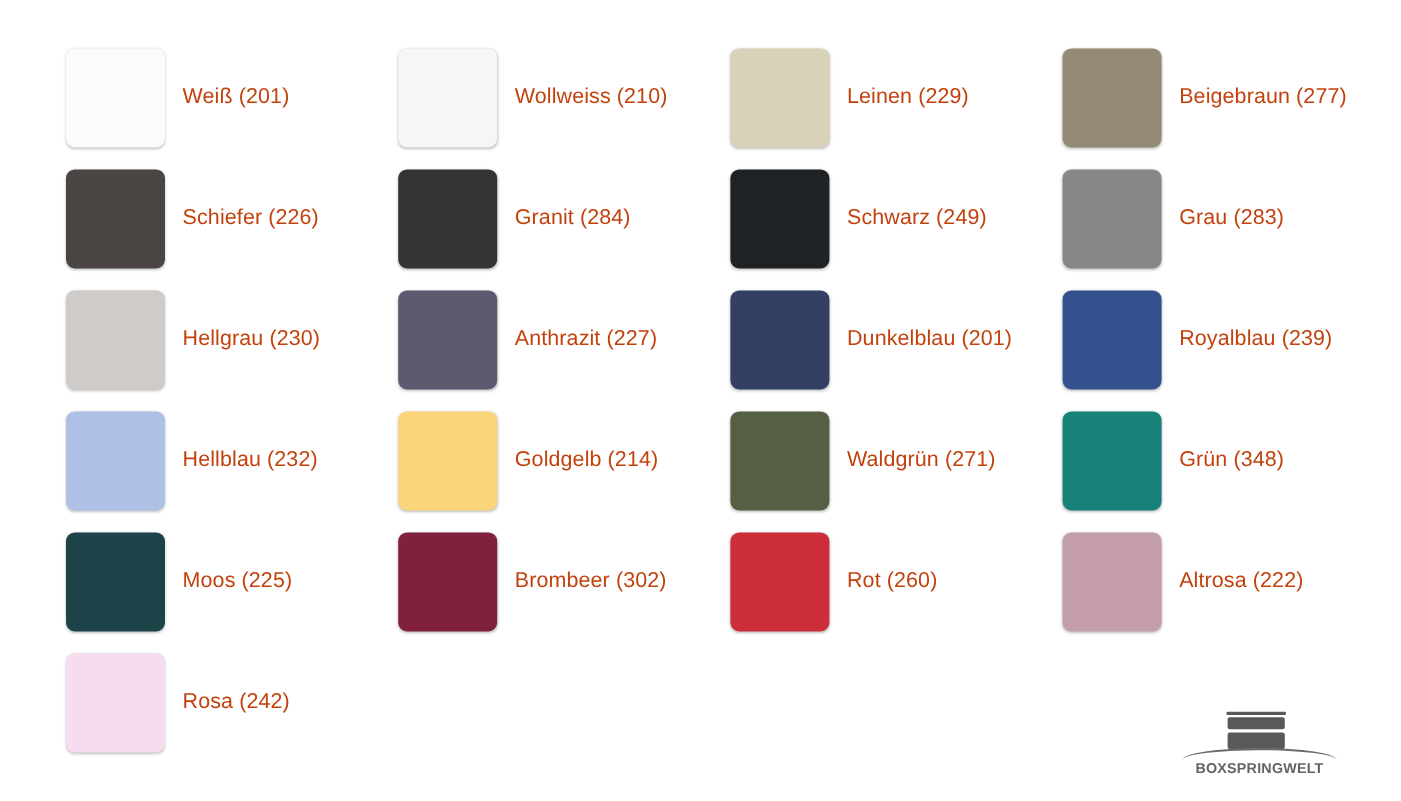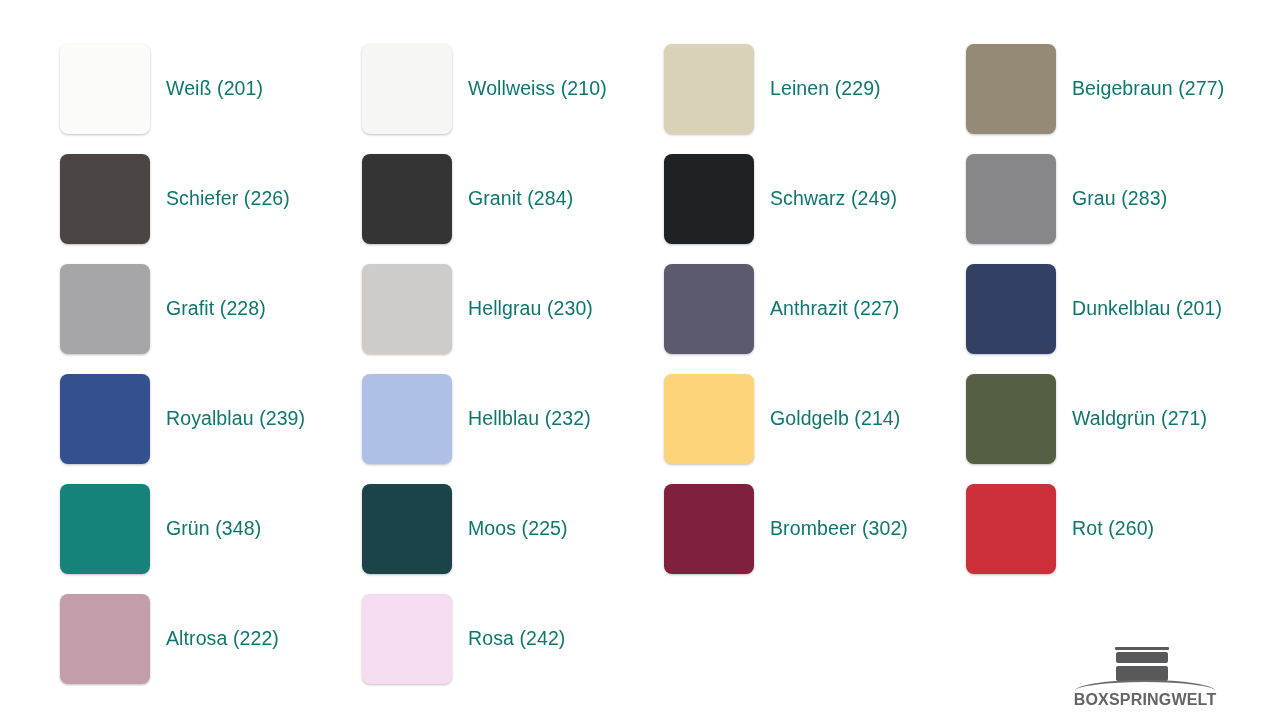--- a/index.html
+++ b/index.html
@@ -37,21 +37,21 @@
     border-radius: 8px;
     flex: 0 0 90px;
     box-shadow: 0 1px 3px rgba(0, 0, 0, 0.16), 0 1px 2px rgba(0, 0, 0, 0.10);
     box-sizing: border-box;
   }
 
   .swatch-label {
     margin-left: 16px;
     font-size: 19.5px;
     line-height: 1.2;
-    color: #0f766e;
+    color: #c2410c;
     letter-spacing: 0.1px;
     white-space: nowrap;
     text-align: center;
   }
 
   #brand-logo {
     position: absolute;
     left: 1070px;
     top: 641px;
     width: 150px;
@@ -104,21 +104,21 @@
     border-radius: 50% / 100% 100% 0 0;
     box-sizing: border-box;
   }
 
   .logo-wordmark {
     position: absolute;
     left: 0;
     top: 50px;
     width: 150px;
     text-align: center;
-    font-size: 16px;
+    font-size: 13px;
     font-weight: bold;
     color: #636466;
     letter-spacing: 0.2px;
     white-space: nowrap;
   }
 </style>
 </head>
 <body>
 
 <div id="color-grid">
@@ -146,24 +146,20 @@
       <div class="swatch-chip" style="background-color: rgb(52, 52, 52);"></div>
       <div class="swatch-label">Granit (284)</div>
     </div>
     <div class="swatch-item">
       <div class="swatch-chip" style="background-color: rgb(30, 34, 36);"></div>
       <div class="swatch-label">Schwarz (249)</div>
     </div>
     <div class="swatch-item">
       <div class="swatch-chip" style="background-color: rgb(135, 135, 138);"></div>
       <div class="swatch-label">Grau (283)</div>
-    </div>
-    <div class="swatch-item">
-      <div class="swatch-chip" style="background-color: rgb(166, 166, 168);"></div>
-      <div class="swatch-label">Grafit (228)</div>
     </div>
     <div class="swatch-item">
       <div class="swatch-chip" style="background-color: rgb(207, 203, 200);"></div>
       <div class="swatch-label">Hellgrau (230)</div>
     </div>
     <div class="swatch-item">
       <div class="swatch-chip" style="background-color: rgb(92, 90, 110);"></div>
       <div class="swatch-label">Anthrazit (227)</div>
     </div>
     <div class="swatch-item">

